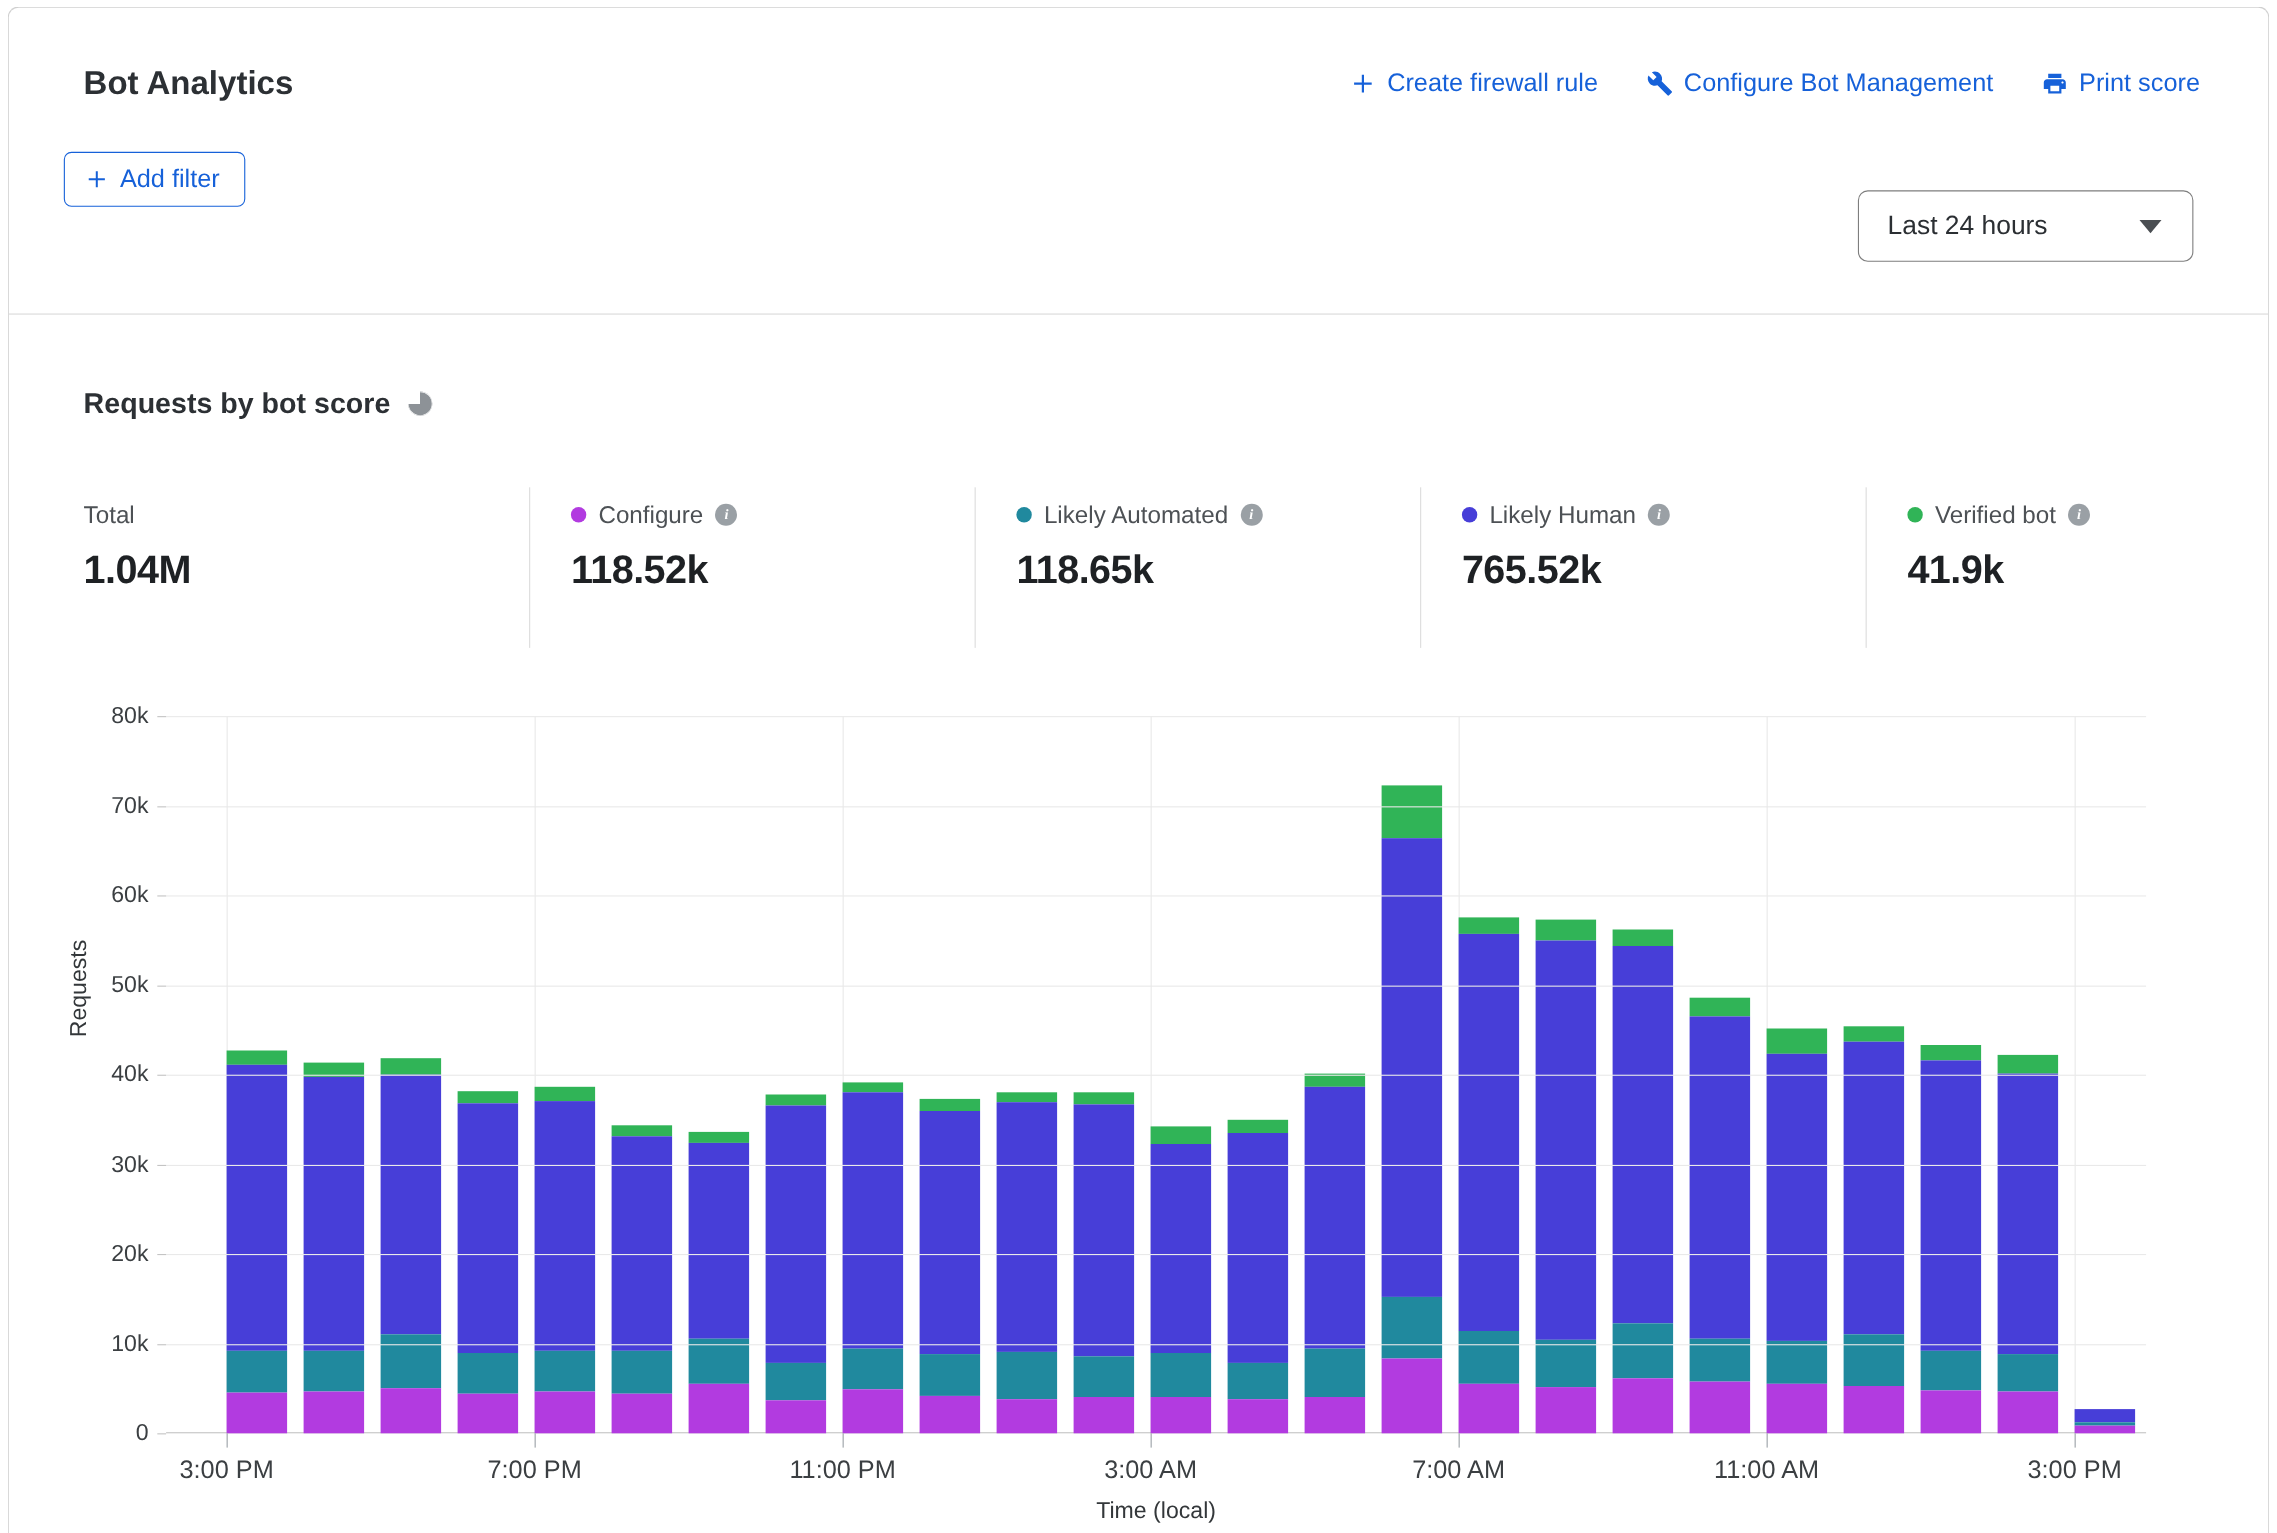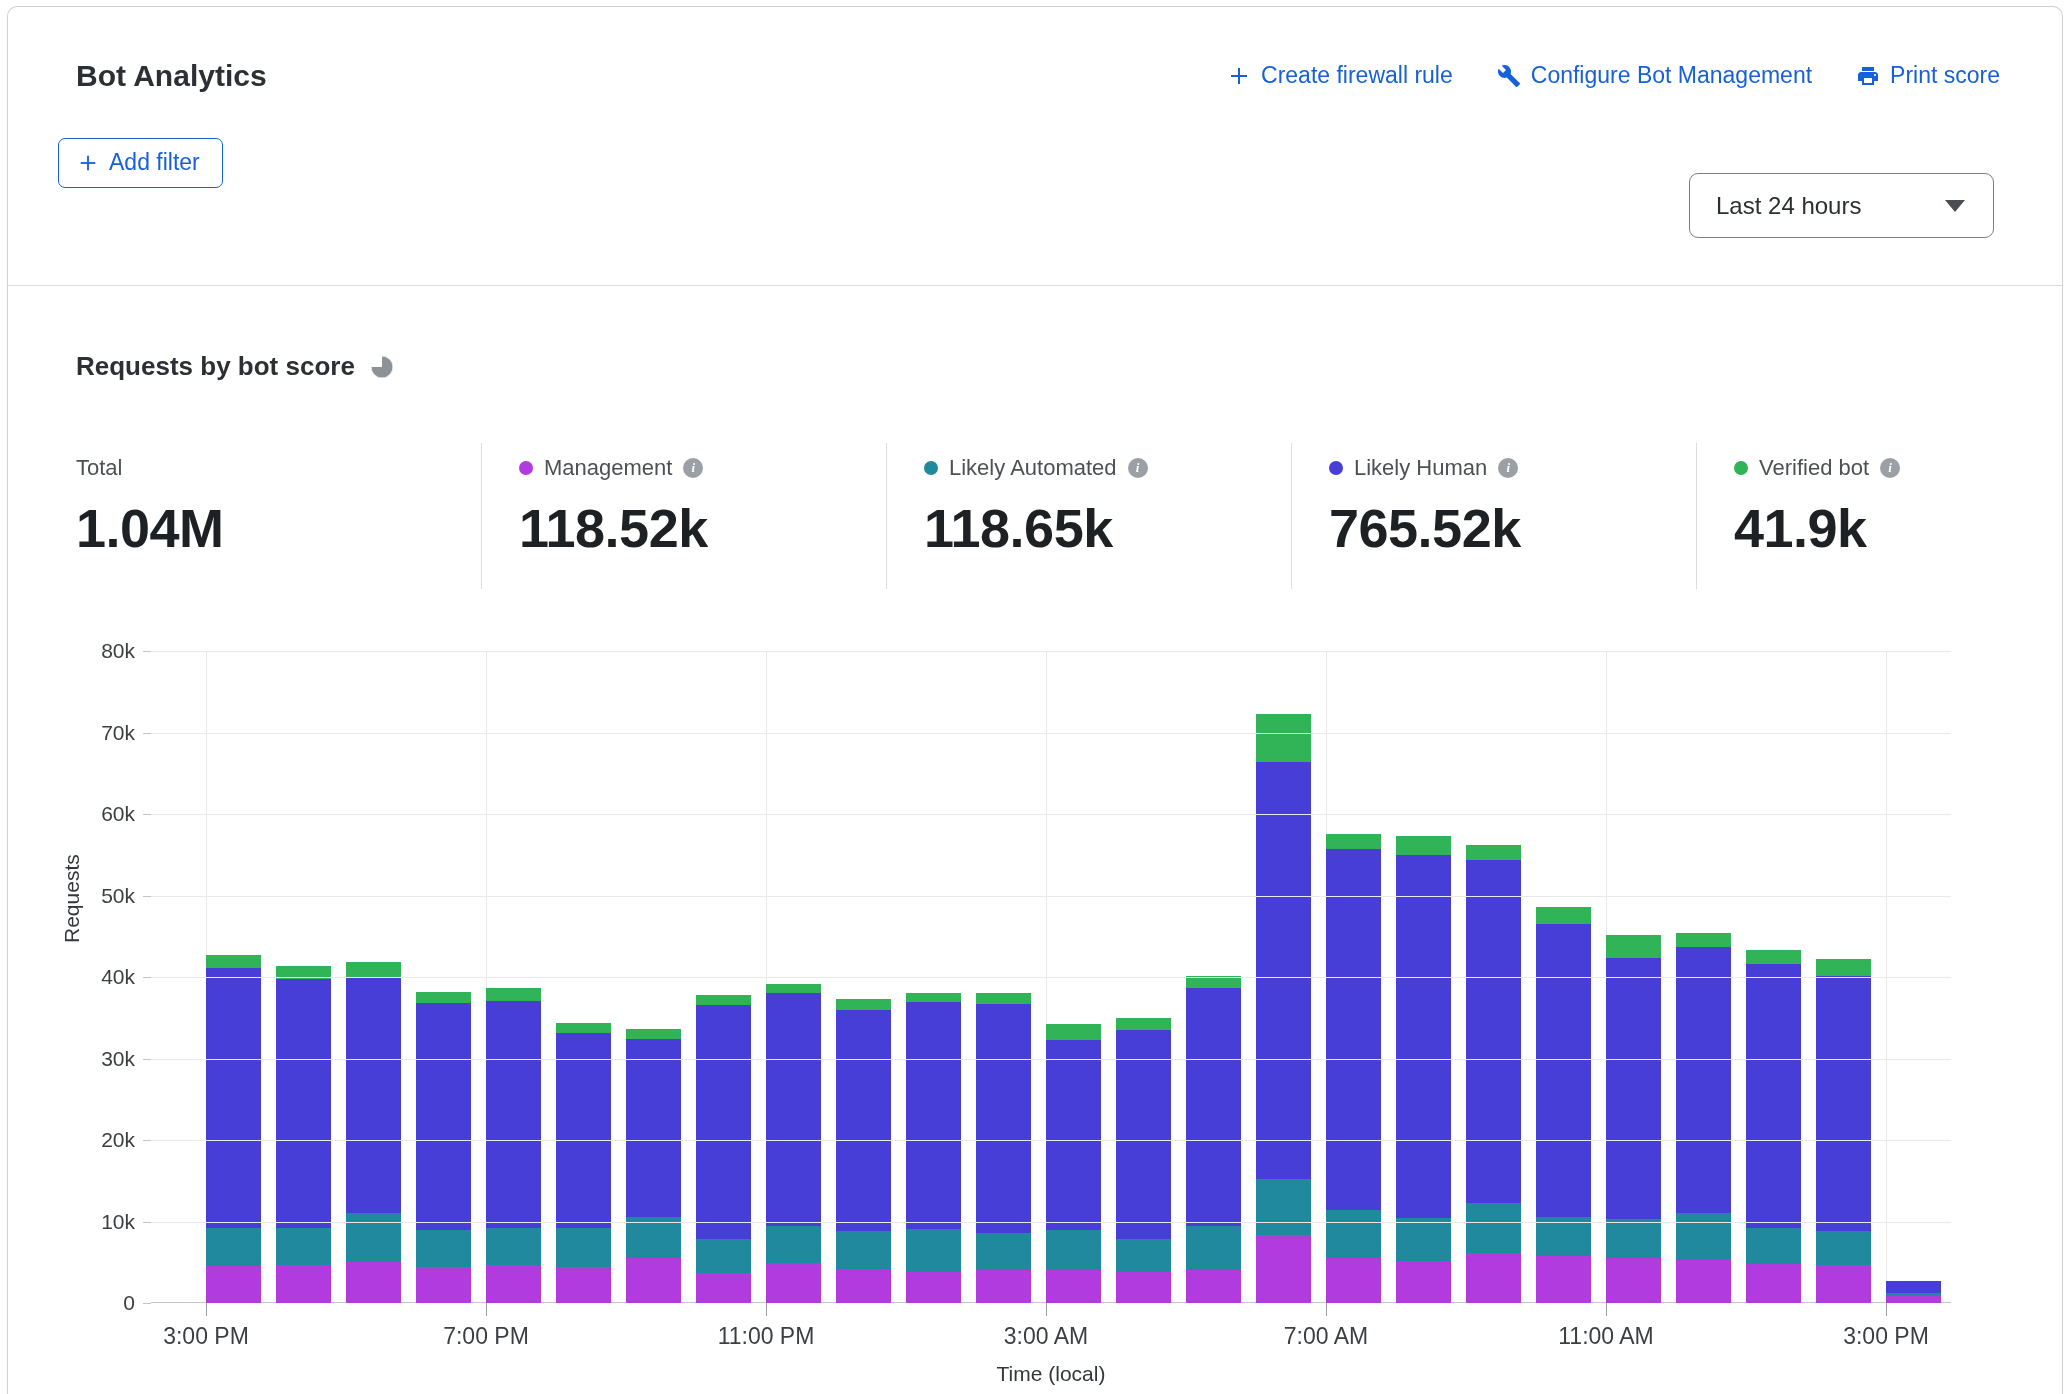--- a/index.html
+++ b/index.html
@@ -37,21 +37,21 @@
 
   
   .stats { position:absolute; left:68px; top:436px; display:flex; }
   .stat { width:405px; padding-top:10px; height:146px; }
   .stat + .stat { border-left:1px solid #dcdcdc; padding-left:37px; }
   .stat-label { display:flex; align-items:center; gap:11px; font-size:22px; color:#4d5155; height:30px; }
   .dot { width:14px; height:14px; border-radius:50%; flex:0 0 auto; }
   .info { width:20px; height:20px; border-radius:50%; background:#9aa0a5; color:#fff;
           font-size:13px; font-weight:700; display:flex; align-items:center; justify-content:center;
           font-family:"Liberation Serif", serif; font-style:italic; }
-  .stat-value { margin-top:14px; font-size:54px; font-weight:700; color:#1e2124; letter-spacing:-0.5px; }
+  .stat-value { margin-top:14px; font-size:36px; font-weight:700; color:#1e2124; letter-spacing:-0.5px; }
 
   
   .plot { position:absolute; left:143px; top:644px; width:1800px; height:652px; }
   .gridline-h { position:absolute; left:0; width:100%; height:1px; background:#e9e9e9; }
   .gridline-v { position:absolute; top:0; bottom:0; width:1px; background:#e9e9e9; }
   .baseline { position:absolute; left:0; bottom:0; width:100%; height:1px; background:#c4c4c4; }
   .ytick-label { position:absolute; left:-78px; width:62px; text-align:right;
                  font-size:21px; color:#3b3f42; line-height:24px; }
   .ytick-mark { position:absolute; left:-8px; width:8px; height:1px; background:#c4c4c4; }
   .xtick-mark { position:absolute; top:652px; width:1px; height:13px; background:#9aa0a5; }
@@ -117,21 +117,21 @@
   <div class="stats">
       <div class="stat">
         <div class="stat-label">
           <span>Total</span>
         </div>
         <div class="stat-value">1.04M</div>
       </div>
       <div class="stat">
         <div class="stat-label">
           <span class="dot" style="background: rgb(178, 59, 224);"></span>
-          <span>Management</span>
+          <span>Configure</span>
           <span class="info">i</span>
         </div>
         <div class="stat-value">118.52k</div>
       </div>
       <div class="stat">
         <div class="stat-label">
           <span class="dot" style="background: rgb(32, 137, 158);"></span>
           <span>Likely Automated</span>
           <span class="info">i</span>
         </div>

